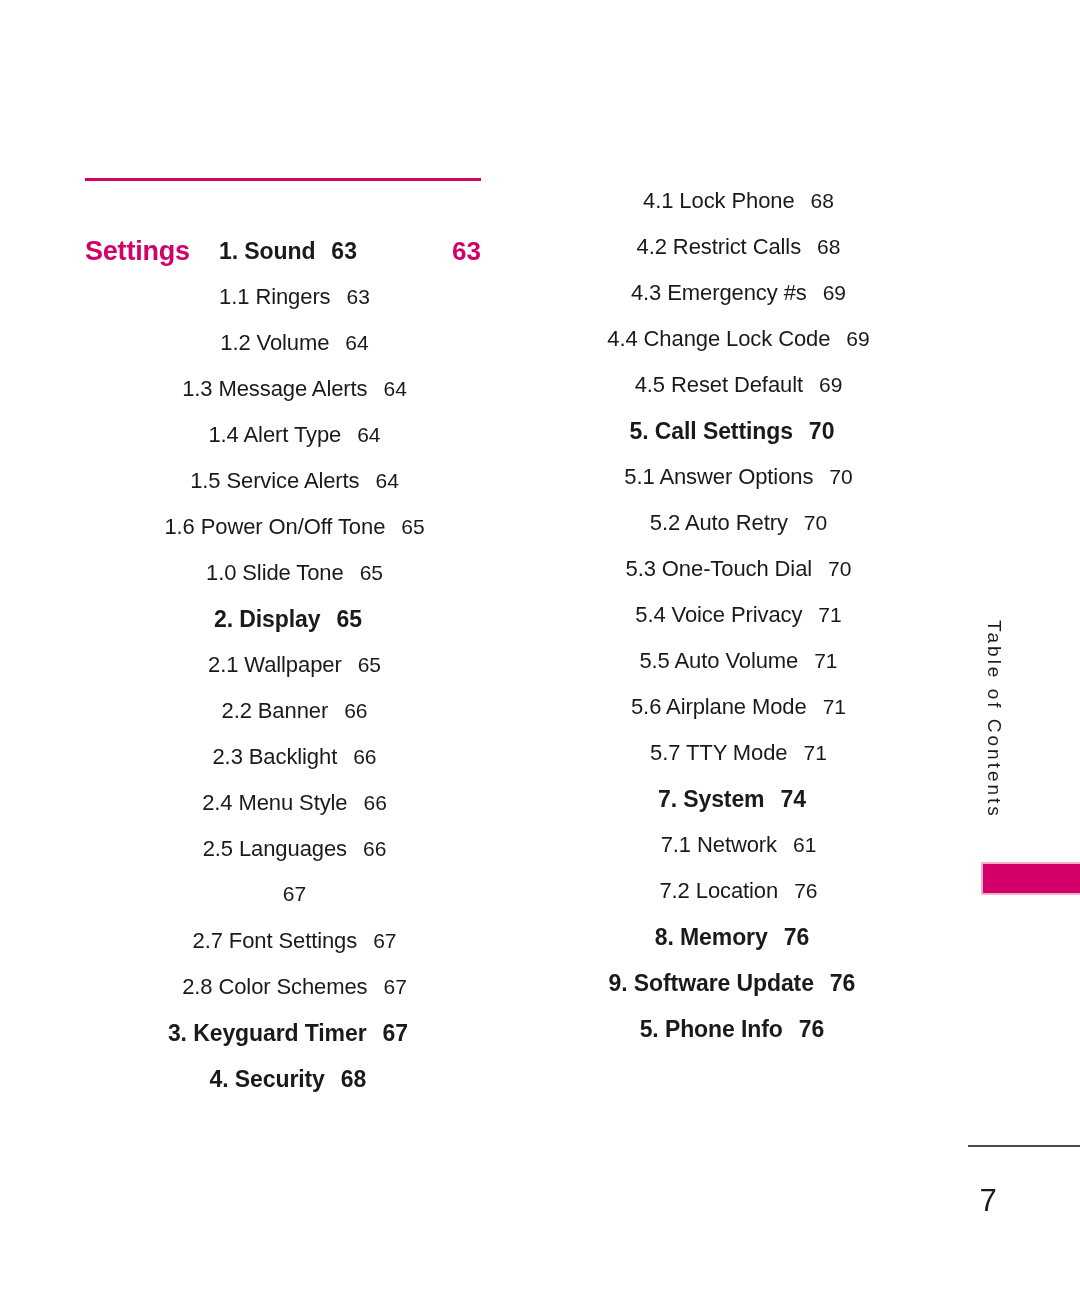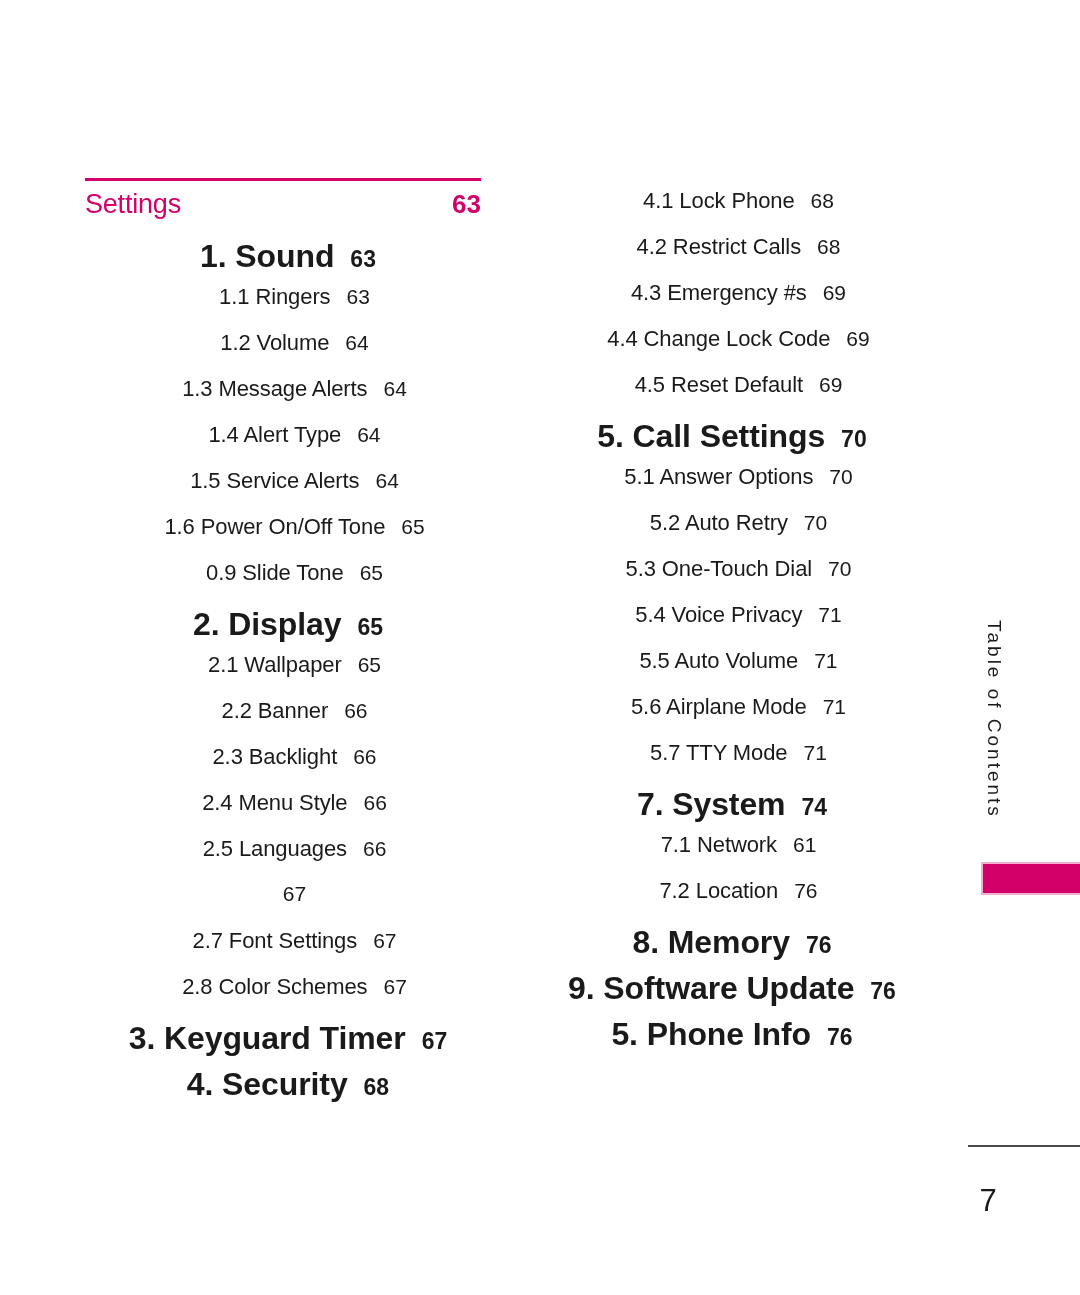--- a/index.html
+++ b/index.html
@@ -43,22 +43,23 @@
     left: 85px;
     top: 189px;
     width: 396px;
     display: flex;
     align-items: baseline;
     justify-content: space-between;
     color: #d4006a;
   }
   .section-title-row .label {
     font-size: 27px;
-    font-weight: normal;
+    font-weight: bold;
     letter-spacing: -0.2px;
+    margin-top: 47px;
   }
   .section-title-row .pageno {
     font-size: 26px;
     font-weight: bold;
   }
 
   
   .toc-list {
     position: absolute;
     width: 100%;
@@ -72,21 +73,21 @@
     gap: 16px;
   }
   .toc-row .label { white-space: nowrap; }
   .toc-row .pageno { white-space: nowrap; text-align: right; }
 
   
   .lvl1 {
     height: 46px;
     padding-left: 10px;
   }
-  .lvl1 .label  { font-size: 32px; font-weight: bold; letter-spacing: -0.1px; }
+  .lvl1 .label  { font-size: 23px; font-weight: bold; letter-spacing: -0.1px; }
   .lvl1 .pageno { font-size: 23px; font-weight: bold; }
 
   
   .lvl2 {
     height: 46px;
     padding-left: 23px;
   }
   .lvl2 .label  { font-size: 22px; font-weight: normal; letter-spacing: -0.1px; }
   .lvl2 .pageno { font-size: 21px; font-weight: normal; }
 
@@ -171,21 +172,21 @@
         </div>
         <div class="toc-row lvl2">
           <span class="label">1.5 Service Alerts</span>
           <span class="pageno">64</span>
         </div>
         <div class="toc-row lvl2">
           <span class="label">1.6 Power On/Off Tone</span>
           <span class="pageno">65</span>
         </div>
         <div class="toc-row lvl2">
-          <span class="label">0.9 Slide Tone</span>
+          <span class="label">1.0 Slide Tone</span>
           <span class="pageno">65</span>
         </div>
         <div class="toc-row lvl1">
           <span class="label">2. Display</span>
           <span class="pageno">65</span>
         </div>
         <div class="toc-row lvl2">
           <span class="label">2.1 Wallpaper</span>
           <span class="pageno">65</span>
         </div>

